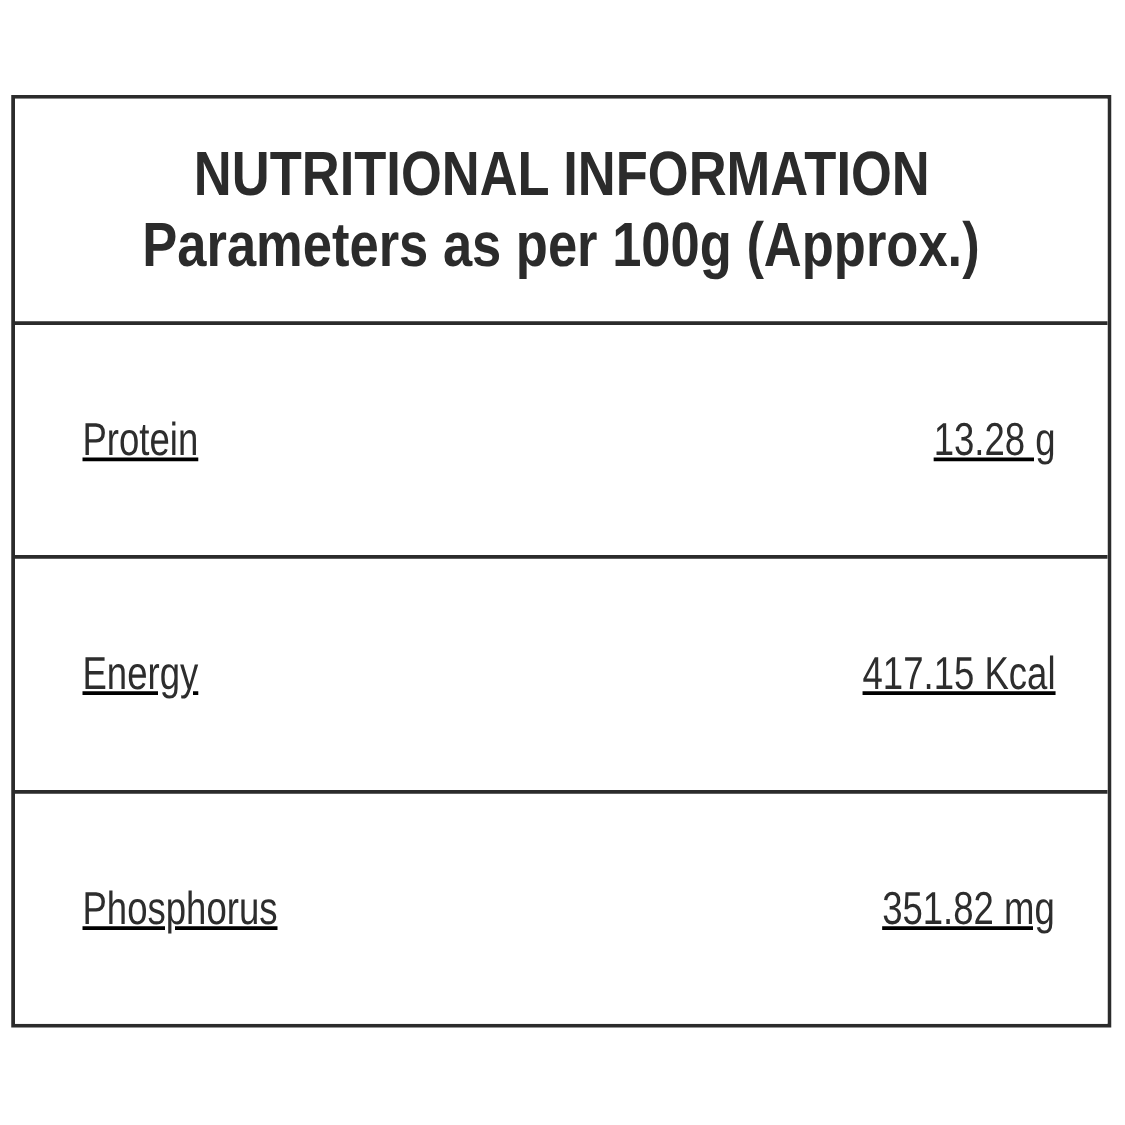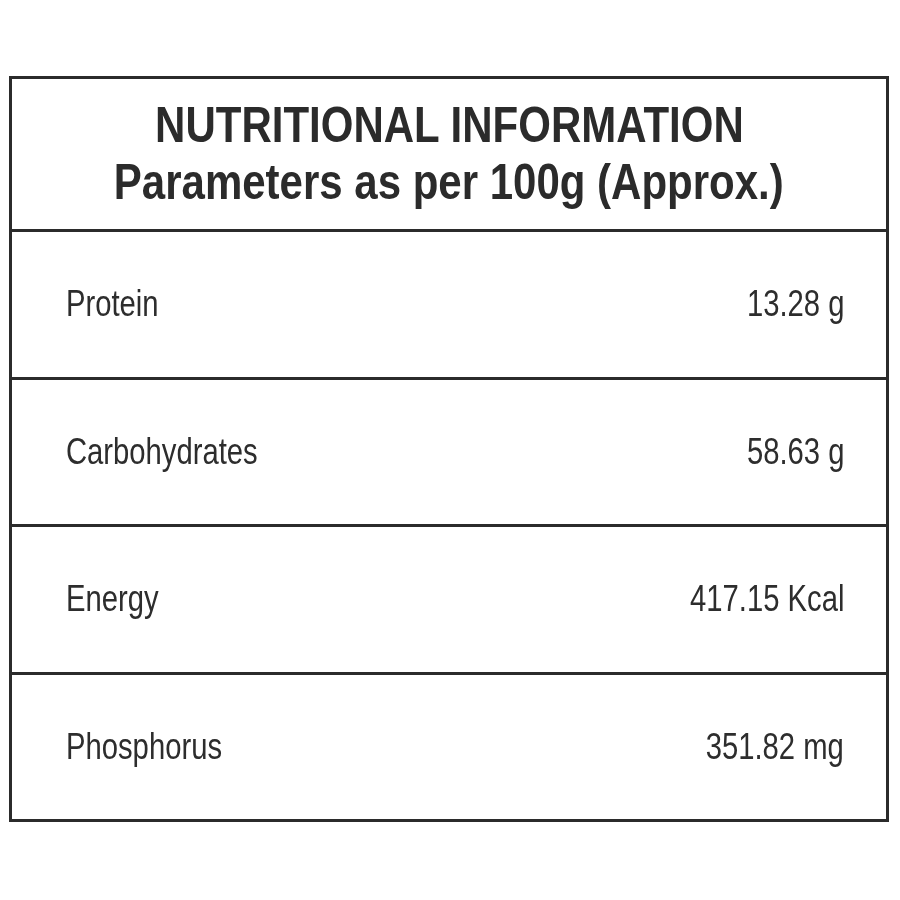--- a/index.html
+++ b/index.html
@@ -18,21 +18,21 @@
     width: 880px;
     height: 746px;
     box-sizing: border-box;
     border: 3px solid #2b2b2b;
     background: #ffffff;
     display: flex;
     flex-direction: column;
   }
   .table-header {
     flex: none;
-    height: 150px;
+    height: 178px;
     display: flex;
     flex-direction: column;
     justify-content: center;
     align-items: center;
     background: #ffffff;
   }
   .title-line {
     font-weight: bold;
     font-size: 50px;
     line-height: 1.14;
@@ -42,20 +42,21 @@
     transform-origin: 50% 50%;
   }
   .nutri-row {
     flex: 1 1 0;
     border-top: 3px solid #2b2b2b;
     display: flex;
     align-items: center;
     justify-content: space-between;
     padding: 0 42px 0 54px;
     background: #ffffff;
+    text-decoration: underline;
   }
   .row-label {
     font-size: 37px;
     color: #2d2d2d;
     white-space: nowrap;
     transform: scaleX(0.79);
     transform-origin: 0 50%;
   }
   .row-value {
     font-size: 37px;
@@ -72,24 +73,20 @@
   <div class="table-header">
     <div class="title-line">NUTRITIONAL INFORMATION</div>
     <div class="title-line">Parameters as per 100g (Approx.)</div>
   </div>
 
   <div class="nutri-row">
     <span class="row-label">Protein</span>
     <span class="row-value">13.28 g</span>
   </div>
   <div class="nutri-row">
-    <span class="row-label">Carbohydrates</span>
-    <span class="row-value">58.63 g</span>
-  </div>
-  <div class="nutri-row">
     <span class="row-label">Energy</span>
     <span class="row-value">417.15 Kcal</span>
   </div>
   <div class="nutri-row">
     <span class="row-label">Phosphorus</span>
     <span class="row-value">351.82 mg</span>
   </div>
 </div>
 
 </body></html>

